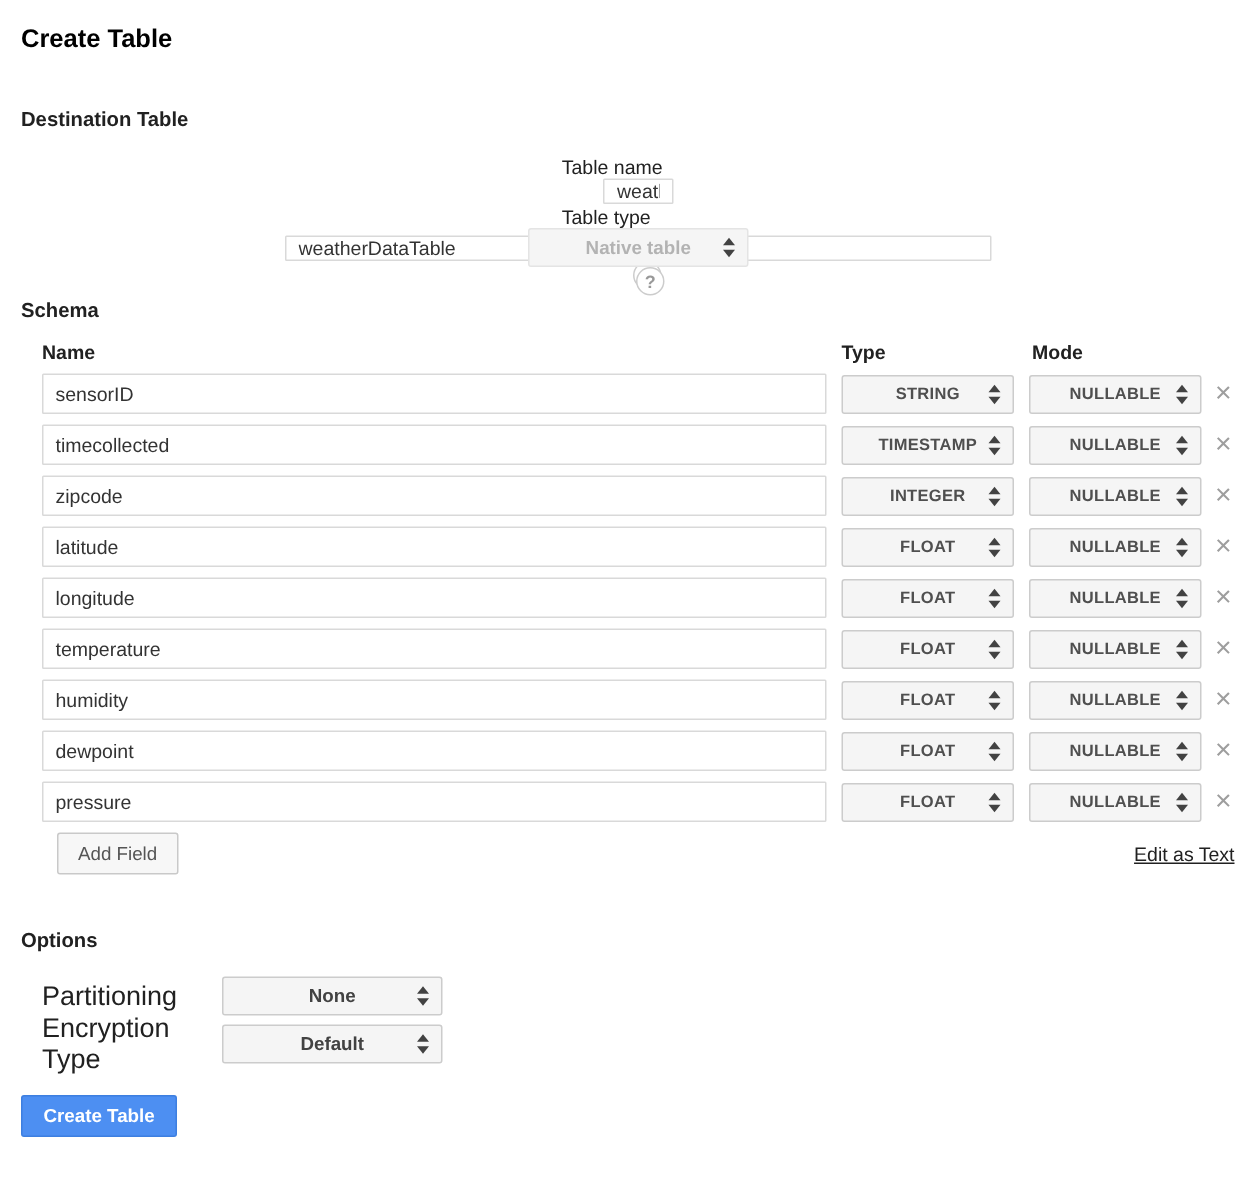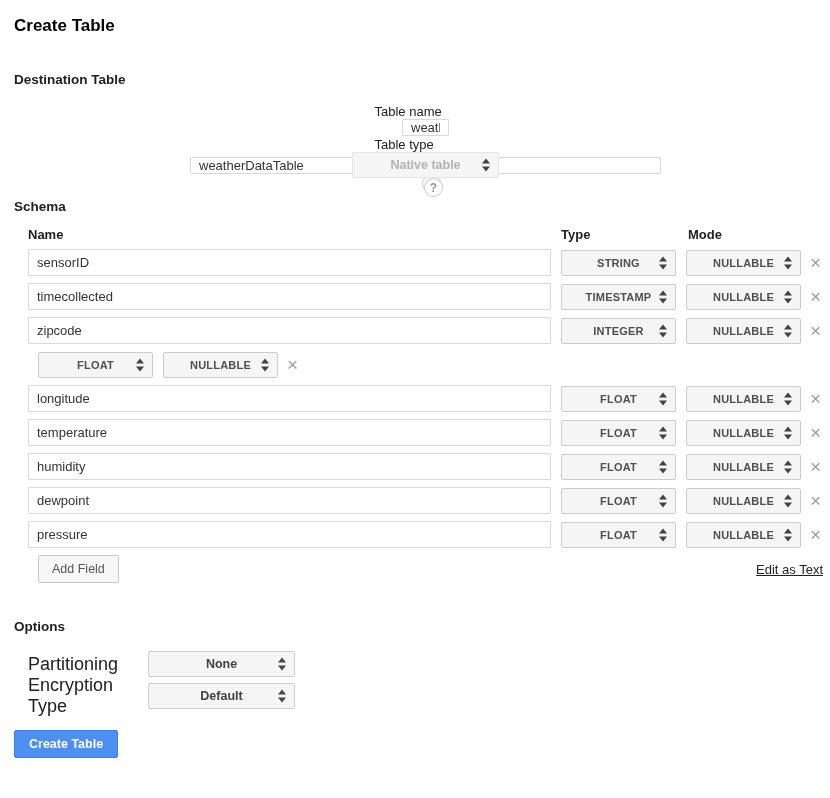--- a/index.html
+++ b/index.html
@@ -196,20 +196,21 @@
       <span class="val">NULLABLE</span>
       <span class="spin">
           <i class="up"></i>
           <i class="down"></i>
         </span>
     </div>
     <span class="remove-x">×</span>
   </div>
 
   <div class="schema-row">
+    <input class="text-input name-input" value="latitude" style="">
     <div class="select sel-sm">
       <span class="val">FLOAT</span>
       <span class="spin">
           <i class="up"></i>
           <i class="down"></i>
         </span>
     </div>
     <div class="select sel-sm">
       <span class="val">NULLABLE</span>
       <span class="spin">

